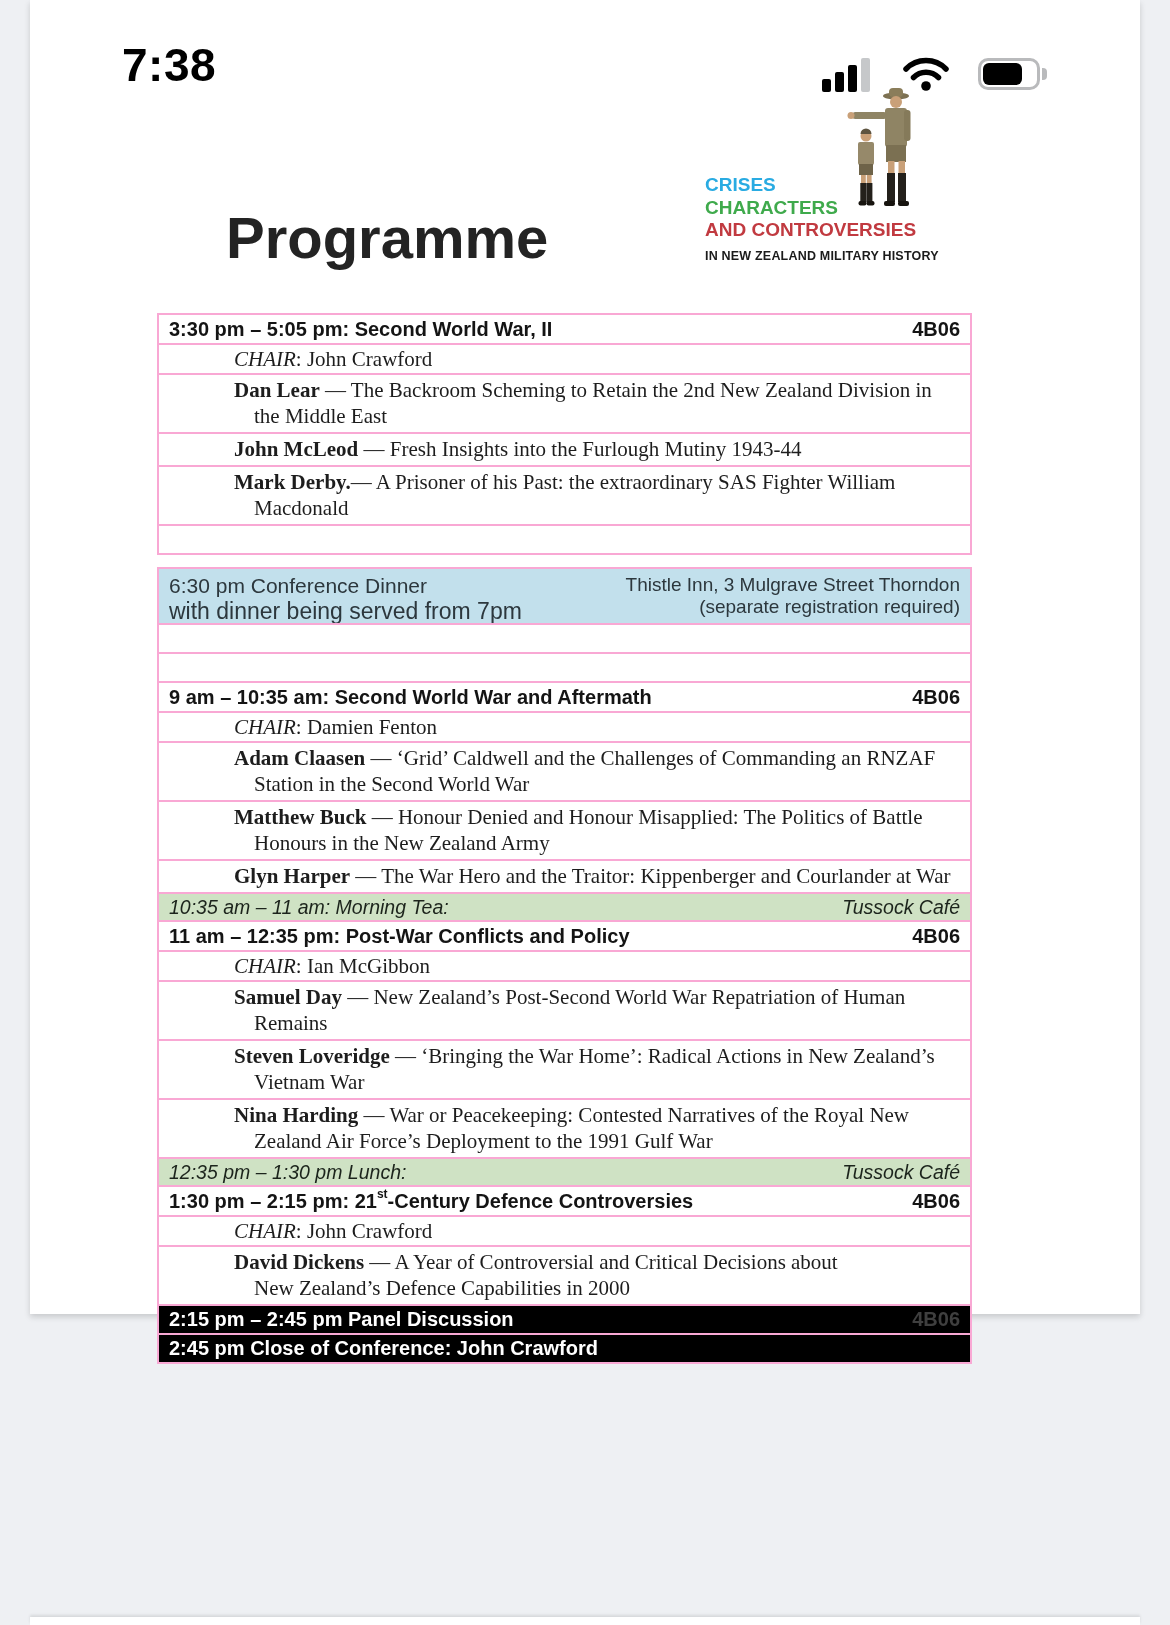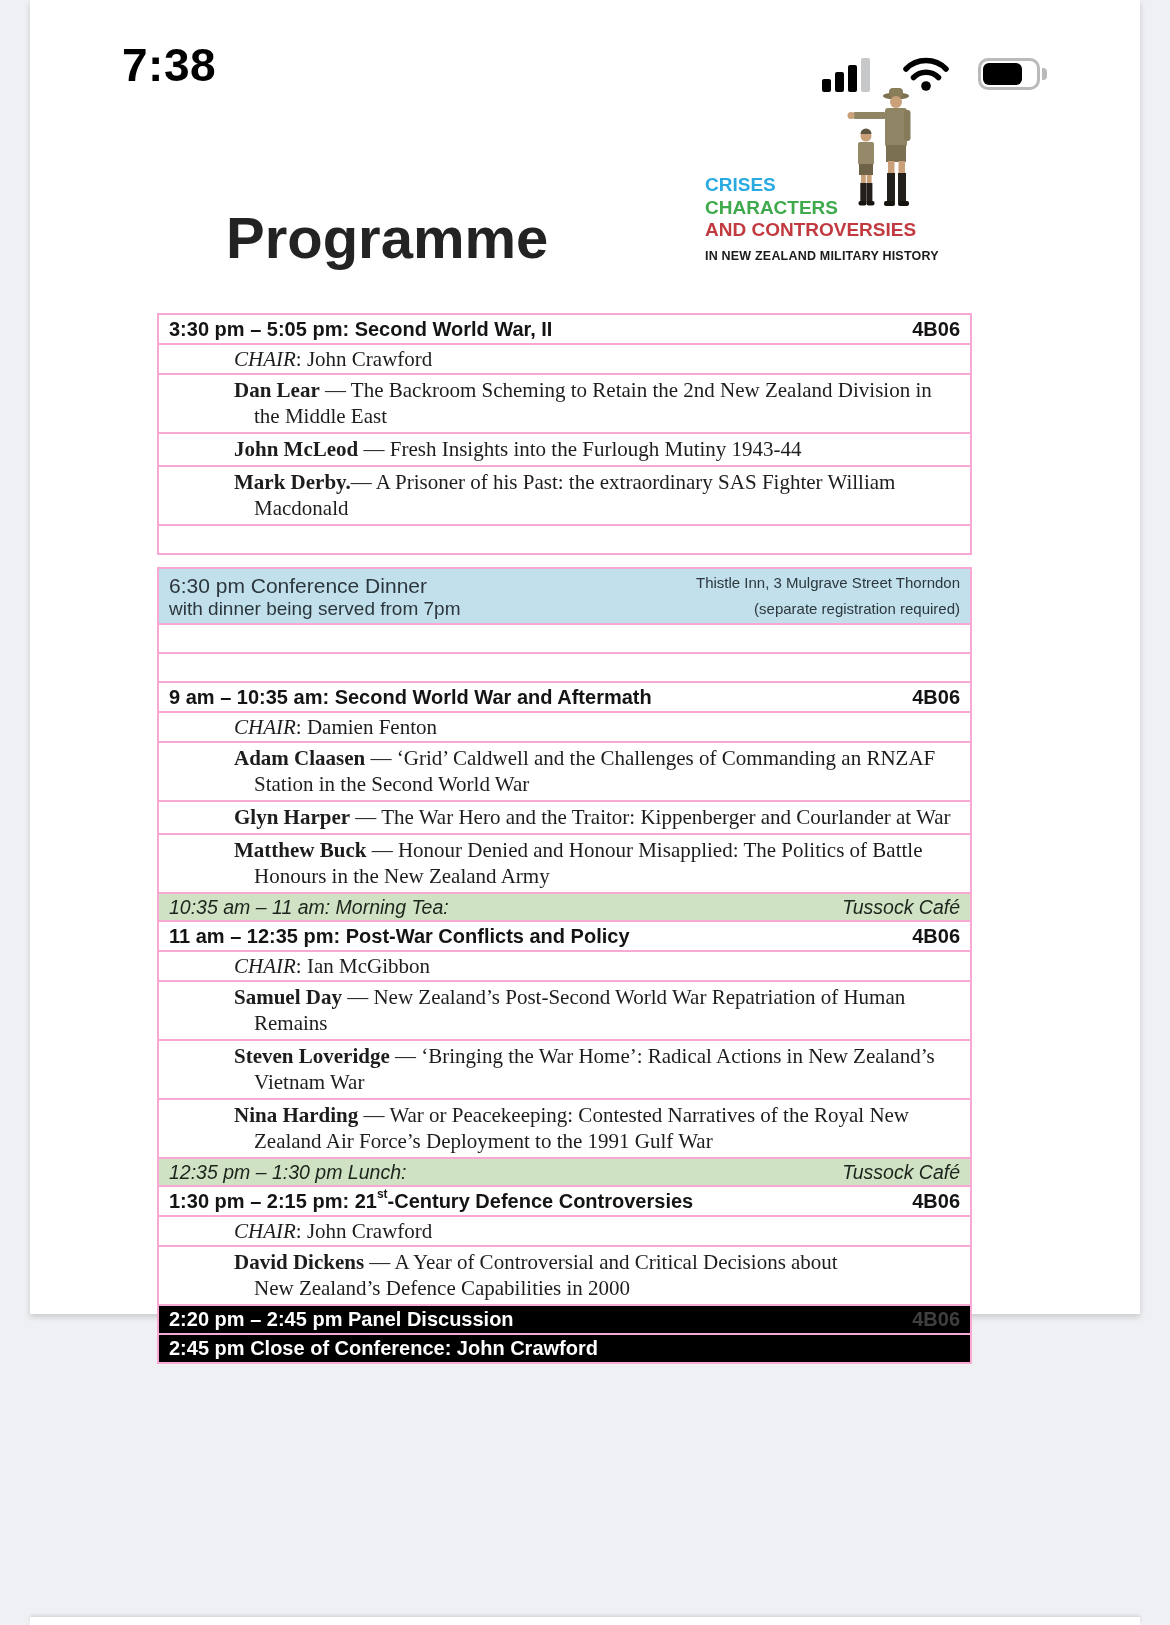--- a/index.html
+++ b/index.html
@@ -66,22 +66,22 @@
   .paper{padding:2px 12px 3px 95px;text-indent:-20px;
     font-family:"Liberation Serif",serif;font-size:21px;line-height:26px;color:#1d1d1d;min-height:31px;}
   .speaker{font-weight:bold;}
 
   .spacer{height:31px;}
 
   .dinner{background:var(--dinner-band,#c2e0ec);height:58px;display:flex;justify-content:space-between;
     padding:5px 10px 6px;color:#2c373d;margin-top:12px;}
   .dinner .d-left,.dinner .d-right{display:flex;flex-direction:column;justify-content:space-between;}
   .dinner .d-left{font-size:21px;}
-  .dinner .d-left .d-sub{font-size:19px;text-align:center;}
-  .dinner .d-right{font-size:15px;text-align:right;}
+  .dinner .d-left .d-sub{font-size:23px;text-align:center;}
+  .dinner .d-right{font-size:19px;text-align:right;}
 
   .day{background:var(--day-band,#e98a3c);height:41px;display:flex;align-items:center;
     padding-left:75px;font-weight:bold;font-size:29px;color:var(--day-text,#6d6e71);}
 
   .break{background:var(--break-band,#cfe2c4);height:30px;display:flex;justify-content:space-between;
     align-items:center;padding:0 10px;font-style:italic;font-size:19.5px;color:#1c241c;gap:18px;}
 
   .black{background:#000;height:31px;display:flex;justify-content:space-between;align-items:center;
     padding:0 10px;font-weight:bold;font-size:20px;color:#fff;}
   .black .dim{color:#3f3f3f;}
@@ -176,22 +176,22 @@
       <div class="row spacer"></div>
       <div class="row spacer"></div>
       <div class="row session">
         <span class="s-label">9 am – 10:35 am: Second World War and Aftermath</span>
         <span class="s-room">4B06</span>
       </div>
       <div class="row chair">
         <span><span class="chair-word">CHAIR</span><span>: Damien Fenton</span></span>
       </div>
       <div class="row paper"><span class="speaker">Adam Claasen</span><span> — ‘Grid’ Caldwell and the Challenges of Commanding an RNZAF Station in the Second World War</span></div>
+      <div class="row paper"><span class="speaker">Matthew Buck</span><span> — Honour Denied and Honour Misapplied: The Politics of Battle Honours in the New Zealand Army</span></div>
       <div class="row paper"><span class="speaker">Glyn Harper</span><span> — The War Hero and the Traitor: Kippenberger and Courlander at War</span></div>
-      <div class="row paper"><span class="speaker">Matthew Buck</span><span> — Honour Denied and Honour Misapplied: The Politics of Battle Honours in the New Zealand Army</span></div>
       <div class="row break">
         <span>10:35 am – 11 am: Morning Tea:</span>
         <span>Tussock Café</span>
       </div>
       <div class="row session">
         <span class="s-label">11 am – 12:35 pm: Post-War Conflicts and Policy</span>
         <span class="s-room">4B06</span>
       </div>
       <div class="row chair">
         <span><span class="chair-word">CHAIR</span><span>: Ian McGibbon</span></span>
@@ -205,21 +205,21 @@
       </div>
       <div class="row session">
         <span class="s-label">1:30 pm – 2:15 pm: 21<sup>st</sup>-Century Defence Controversies</span>
         <span class="s-room">4B06</span>
       </div>
       <div class="row chair">
         <span><span class="chair-word">CHAIR</span><span>: John Crawford</span></span>
       </div>
       <div class="row paper"><span class="speaker">David Dickens</span><span> — A Year of Controversial and Critical Decisions about<br>New Zealand’s Defence Capabilities in 2000</span></div>
       <div class="row black">
-        <span>2:20 pm – 2:45 pm Panel Discussion</span>
+        <span>2:15 pm – 2:45 pm Panel Discussion</span>
         <span class="s-room dim">4B06</span>
       </div>
       <div class="row black">
         <span>2:45 pm Close of Conference: John Crawford</span>
         <span class="s-room dim"></span>
       </div>
     </div>
 
 </div>
 

